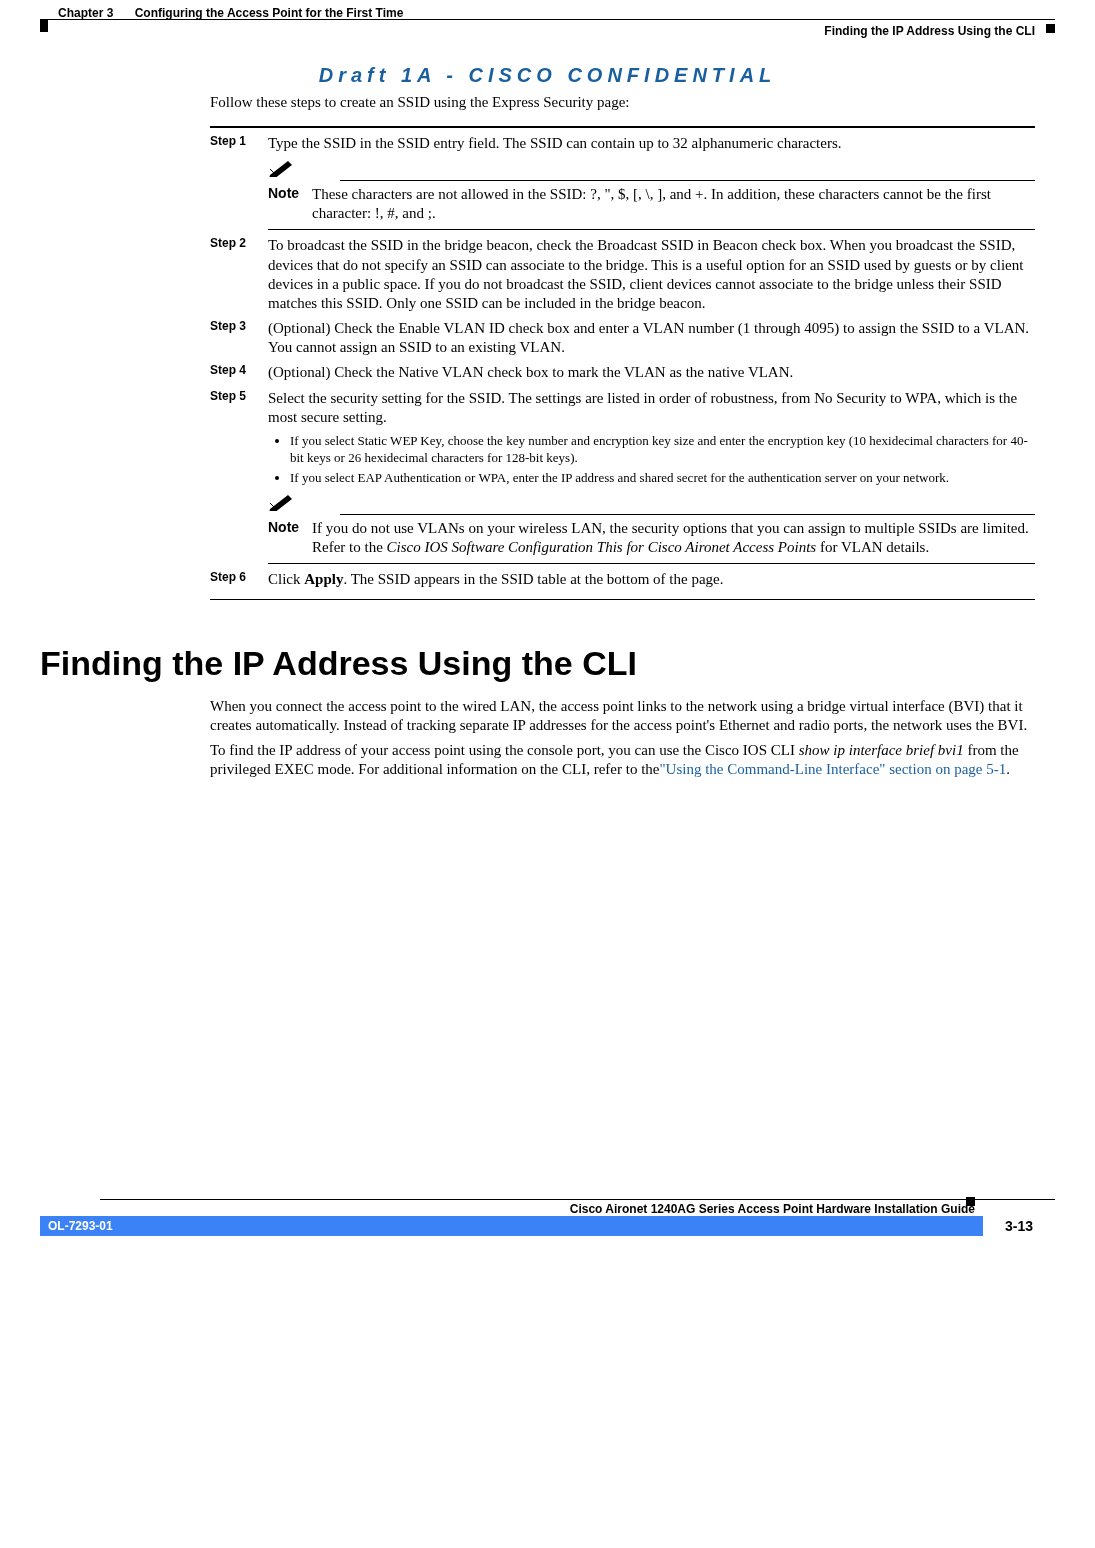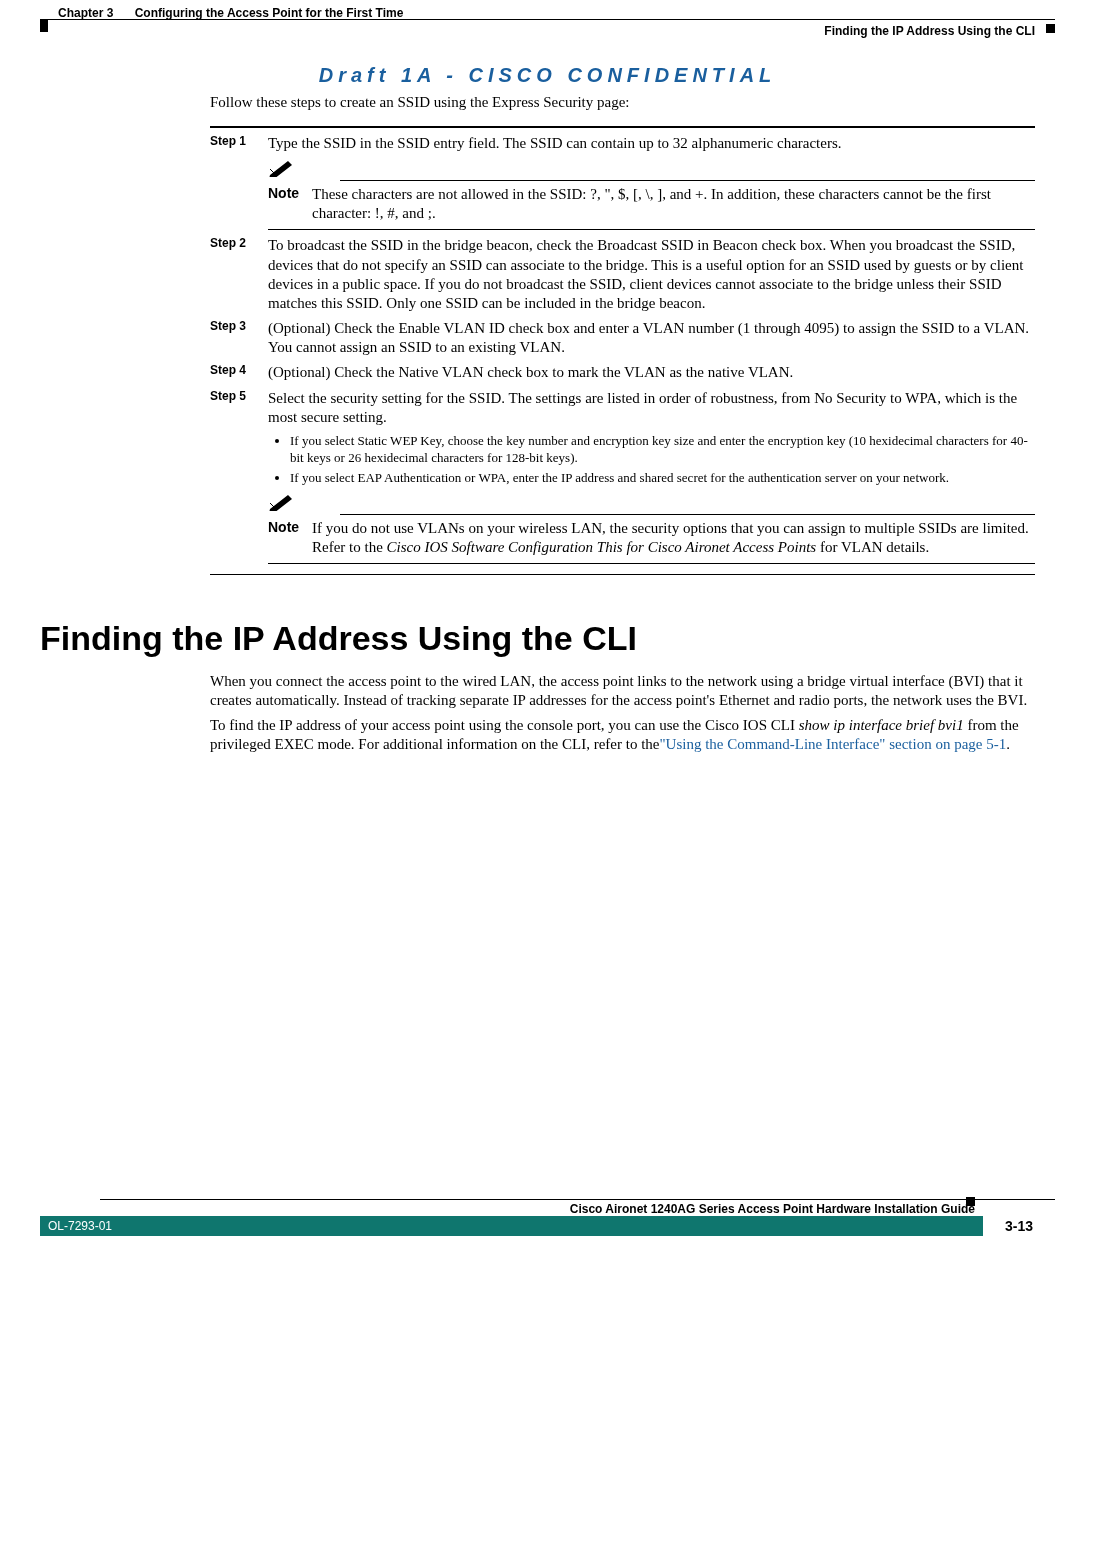--- a/index.html
+++ b/index.html
@@ -185,25 +185,25 @@
     text-align: right;
     margin-right: 80px;
     margin-top: 2px;
   }
   .ftr-bar {
     display:flex;
     height:20px;
   }
   .ftr-doc {
     flex:1;
-    background:#0f766e;
+    background:#3b82f6;
     color:#fff;
     font-family: Arial, Helvetica, sans-serif;
     font-size: 12px;
-    font-weight: normal;
+    font-weight: bold;
     padding: 3px 0 0 8px;
     box-sizing:border-box;
   }
   .ftr-page {
     width:72px;
     text-align:center;
     font-family: Arial, Helvetica, sans-serif;
     font-size: 14px;
     font-weight: bold;
     padding-top:2px;
@@ -303,20 +303,26 @@
       </div>
       <div class="note-line">
         <div class="note-label">Note</div>
         <div class="note-text">
           <span>If you do not use VLANs on your wireless LAN, the security options that you can assign to multiple SSIDs are limited. Refer to the </span><span class="italic">Cisco IOS Software Configuration This for Cisco Aironet Access Points</span><span> for VLAN details.</span>
         </div>
       </div>
       <div class="note-rule-full" style="margin-top:6px"></div>
     </div>
 
+    <div class="step-row">
+      <div class="step-label">Step 6</div>
+      <div class="step-text">
+        <span>Click </span><span class="bold">Apply</span><span>. The SSID appears in the SSID table at the bottom of the page.</span>
+      </div>
+    </div>
 
     <div class="steps-rule thin" style="margin-top:10px"></div>
   </div>
 
   <div class="h1">Finding the IP Address Using the CLI</div>
 
   <div class="body-col">
     <div class="para">When you connect the access point to the wired LAN, the access point links to the network using a bridge virtual interface (BVI) that it creates automatically. Instead of tracking separate IP addresses for the access point's Ethernet and radio ports, the network uses the BVI.</div>
     <div class="para">
       <span>To find the IP address of your access point using the console port, you can use the Cisco IOS CLI </span><span class="italic">show ip interface brief bvi1</span><span> from the privileged EXEC mode. For additional information on the CLI, refer to the</span><span class="link">"Using the Command-Line Interface" section on page 5-1</span><span>.</span>

